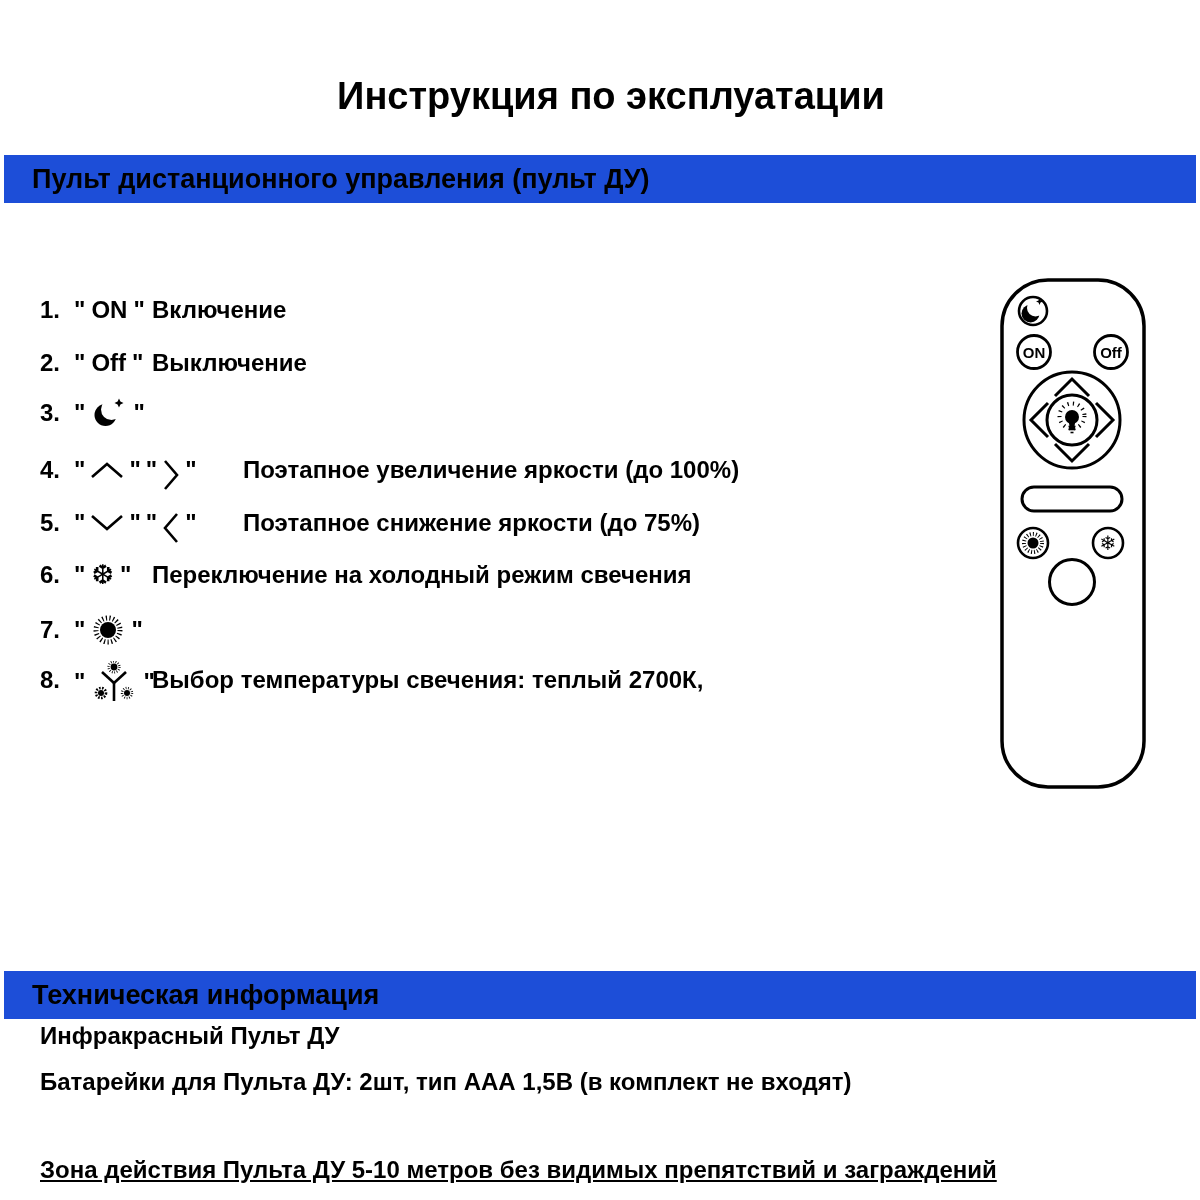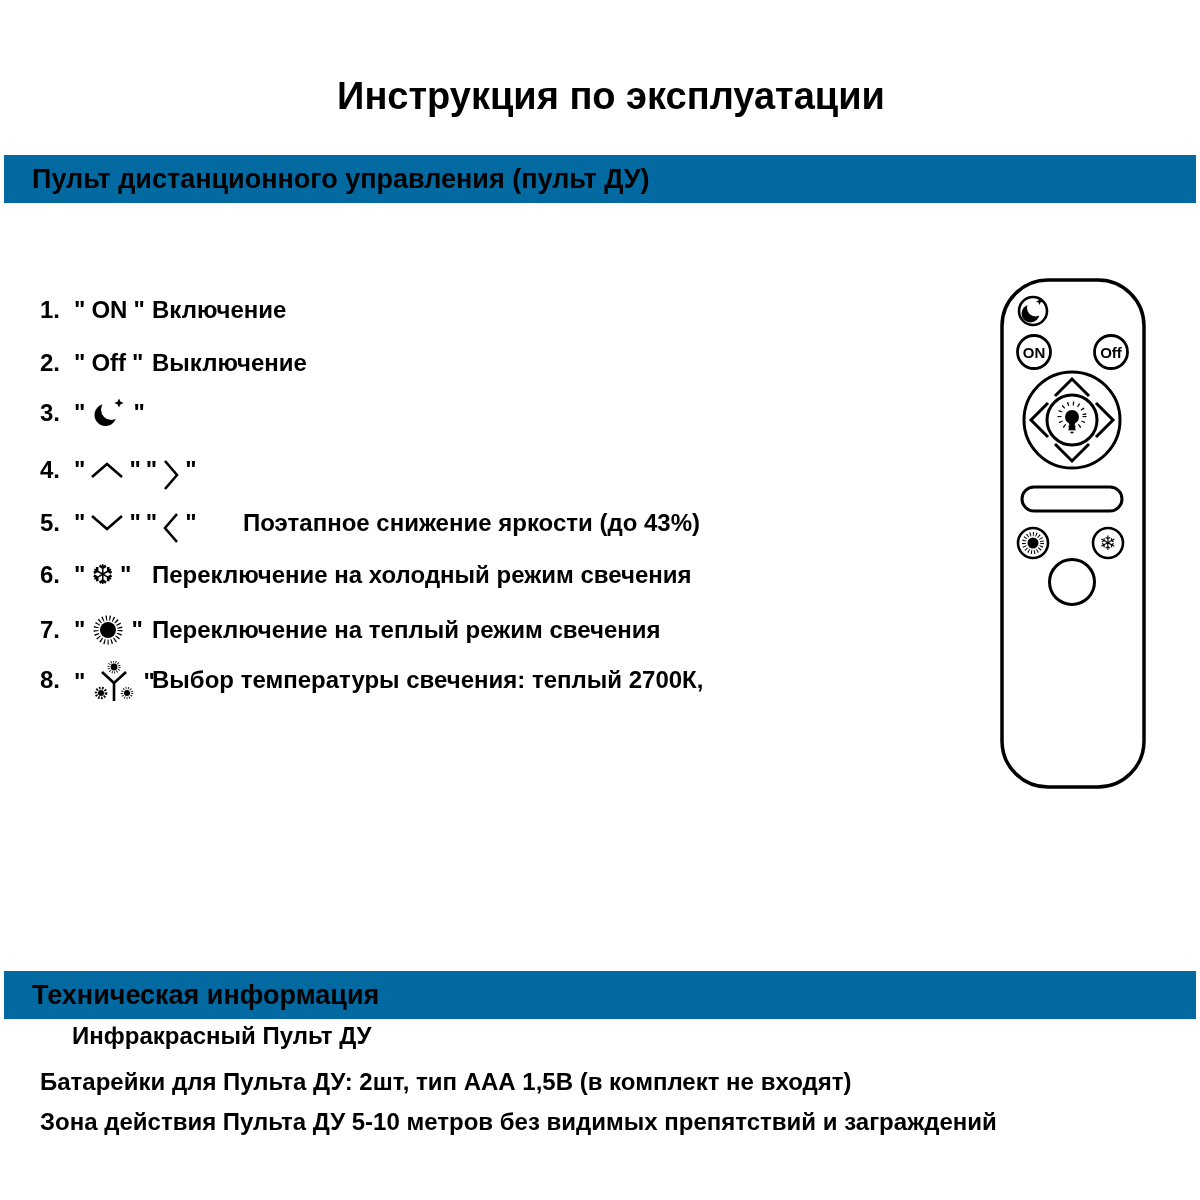--- a/index.html
+++ b/index.html
@@ -5,21 +5,21 @@
   html,body{margin:0;padding:0;}
   body{
     width:1200px;height:1200px;position:relative;background:#ffffff;
     font-family:"Liberation Sans",sans-serif;color:#000;overflow:hidden;
   }
   .title{
     position:absolute;top:63px;left:0;width:100%;text-align:center;
     font-size:38px;font-weight:bold;line-height:44px;margin:11px;
   }
   .bar{
-    position:absolute;left:4px;right:4px;height:48px;background:#0369a1;
+    position:absolute;left:4px;right:4px;height:48px;background:#1d4ed8;
     display:flex;align-items:center;padding-left:28px;box-sizing:border-box;
   }
   .bar span{font-size:27px;font-weight:bold;}
   .bar1{top:155px;}
   .bar2{top:971px;}
   .row{
     position:absolute;left:40px;display:flex;align-items:center;height:34px;
     font-size:24px;font-weight:bold;white-space:nowrap;
   }
   .row .num{width:34px;flex:0 0 34px;}
@@ -29,23 +29,23 @@
   .q{font-size:24px;font-weight:bold;}
   .sym{font-family:"DejaVu Sans","Liberation Sans",sans-serif;font-weight:normal;}
   .flake{font-size:27px;line-height:34px;}
   .row8{align-items:flex-start;height:auto;}
   .row8 .num,.row8 .grp{line-height:30px;height:30px;}
   .row8 .grp{margin-top:2px;}
   .txt2l{line-height:30px;}
   .txt2l span{display:block;}
   .remote{position:absolute;left:990px;top:270px;width:170px;height:530px;}
   .tech-line{position:absolute;left:40px;font-size:24px;font-weight:bold;white-space:nowrap;}
-  .tl1{top:1022px;margin-left:32px;}
+  .tl1{top:1022px;}
   .tl2{top:1068px;text-align:right;}
-  .tl3{top:1108px;}
+  .tl3{top:1156px;text-decoration:underline;}
   svg{display:block;}
 </style>
 </head>
 <body>
 
 <h1 class="title">Инструкция по эксплуатации</h1>
 
 <div class="bar bar1">
   <span>Пульт дистанционного управления (пульт ДУ)</span>
 </div>
@@ -100,20 +100,21 @@
     <span class="pair">
       <span class="q">"</span>
       <span style="margin-top:10px;">
         <svg width="18" height="36" viewBox="0 0 18 36">
             <polyline points="3,4 15,18 3,32" fill="none" stroke="#000" stroke-width="2.6"></polyline>
           </svg>
       </span>
       <span class="q">"</span>
     </span>
   </span>
+  <span class="txt">Поэтапное увеличение яркости (до 100%)</span>
 </div>
 
 <div class="row" style="top:506px">
   <span class="num">5.</span>
   <span class="grp wide">
     <span class="pair">
       <span class="q">"</span>
       <span>
         <svg width="34" height="20" viewBox="0 0 34 20">
             <polyline points="2,3 17,16 32,3" fill="none" stroke="#000" stroke-width="2.6"></polyline>
@@ -124,21 +125,21 @@
     <span class="pair">
       <span class="q">"</span>
       <span style="margin-top:10px;">
         <svg width="18" height="36" viewBox="0 0 18 36">
             <polyline points="15,4 3,18 15,32" fill="none" stroke="#000" stroke-width="2.6"></polyline>
           </svg>
       </span>
       <span class="q">"</span>
     </span>
   </span>
-  <span class="txt">Поэтапное снижение яркости (до 43%)</span>
+  <span class="txt">Поэтапное снижение яркости (до 75%)</span>
 </div>
 
 <div class="row" style="top:558px">
   <span class="num">6.</span>
   <span class="grp">
     <span class="q">"</span>
     <span class="sym flake">❆</span>
     <span class="q">"</span>
   </span>
   <span class="txt">Переключение на холодный режим свечения</span>
@@ -149,21 +150,20 @@
   <span class="grp">
     <span class="q">"</span>
     <span>
       <svg width="34" height="34" viewBox="0 0 34 34">
         <circle cx="17" cy="17" r="8" fill="#000"></circle>
         <circle cx="17" cy="17" r="12" fill="none" stroke="#000" stroke-width="5" stroke-dasharray="1.2 2.4"></circle>
       </svg>
     </span>
     <span class="q">"</span>
   </span>
-  <span class="txt">Переключение на теплый режим свечения</span>
 </div>
 
 <div class="row row8" style="top:665px">
   <span class="num">8.</span>
   <span class="grp">
     <span class="q">"</span>
     <span>
       <svg width="46" height="42" viewBox="0 0 46 42">
         <line x1="23" y1="22" x2="23" y2="40" stroke="#000" stroke-width="2.6"></line>
         <line x1="23" y1="22" x2="11" y2="11" stroke="#000" stroke-width="2.6"></line>

